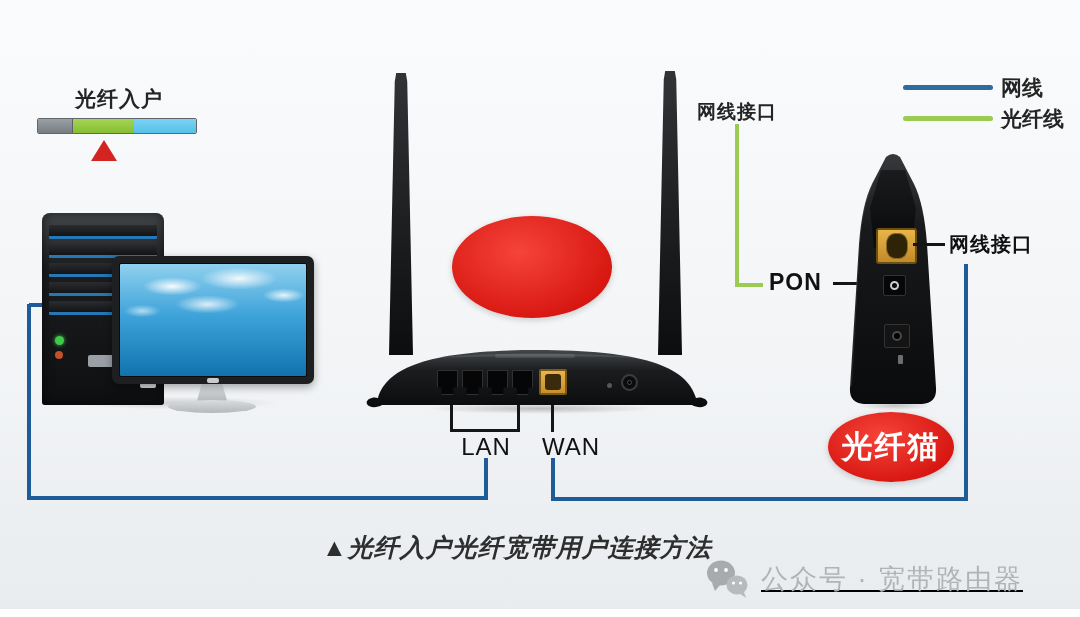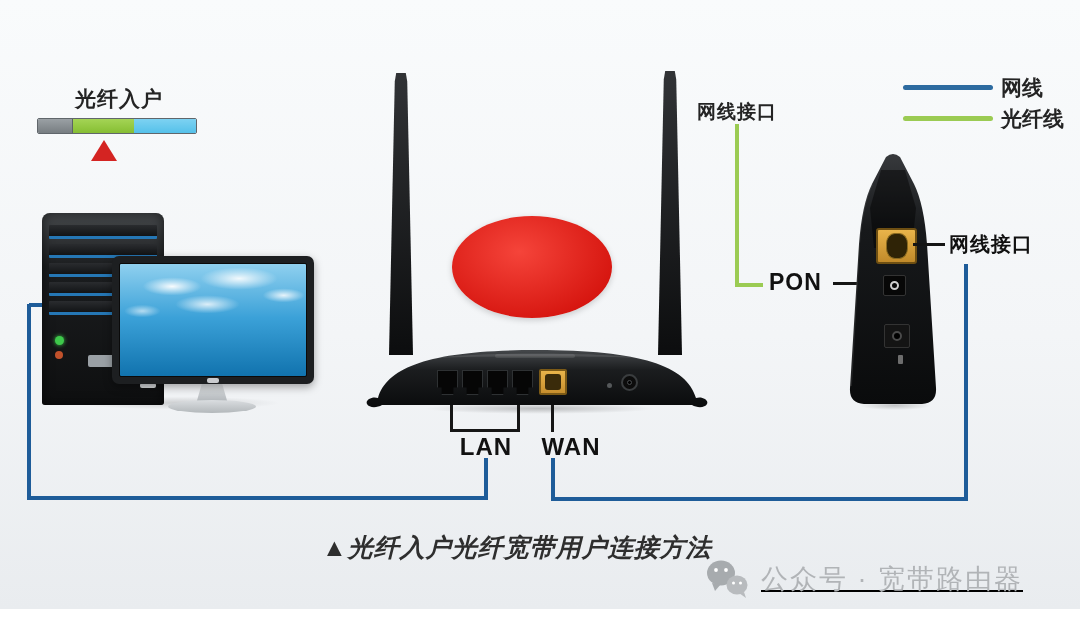--- a/index.html
+++ b/index.html
@@ -83,21 +83,21 @@
 
   .badge-red{border-radius:50%;display:flex;flex-direction:column;align-items:center;justify-content:center;
     background:radial-gradient(ellipse at 42% 35%,#f5443a,#d5140e 78%);
     box-shadow:0 2px 6px rgba(0,0,0,.18);color:#fff;font-weight:bold;text-align:center;}
   .badge-router{left:452px;top:216px;width:160px;height:102px;font-size:34px;line-height:1.12;letter-spacing:2px;}
   .badge-modem{left:828px;top:412px;width:126px;height:70px;font-size:31px;letter-spacing:2px;}
 
   .bracket-lan{left:450px;top:405px;width:70px;height:27px;
     border-left:3px solid #161616;border-right:3px solid #161616;border-bottom:3px solid #161616;}
   .tick-wan{left:551px;top:405px;width:3px;height:27px;background:#161616;}
-  .port-text{font-size:24px;font-weight:bold;color:#111;text-align:center;letter-spacing:1px;}
+  .port-text{font-size:24px;font-weight:normal;color:#111;text-align:center;letter-spacing:1px;}
   .txt-lan{left:450px;top:433px;width:72px;}
   .txt-wan{left:538px;top:433px;width:66px;}
 
   
   .if-label{left:697px;top:99px;font-size:19px;font-weight:bold;color:#242424;letter-spacing:1px;}
   .pon-label{left:769px;top:269px;font-size:23px;font-weight:bold;color:#111;letter-spacing:1px;}
 
   
   .modem-shadow{left:846px;top:399px;width:98px;height:13px;
     background:radial-gradient(ellipse closest-side,rgba(0,0,0,.2),rgba(0,0,0,0) 72%);}
@@ -223,20 +223,21 @@
   </div>
   <div class="abs m-port-mid">
     <div class="m-port-mid-ring"></div>
   </div>
   <div class="abs m-port-low">
     <div class="m-port-low-ring"></div>
   </div>
   <div class="abs m-mark"></div>
   <div class="abs dash-black" style="left:913px;top:243px;width:32px;height:3px;"></div>
   <div class="abs mp-label">网线接口</div>
+  <div class="abs badge-red badge-modem">光纤猫</div>
 
   <div class="abs caption">▲光纤入户光纤宽带用户连接方法</div>
 
   <div class="abs watermark">
     <svg width="46" height="42" viewBox="0 0 46 42">
       <ellipse cx="16" cy="15" rx="14" ry="12.5" fill="#a7abae"></ellipse>
       <polygon points="7,25 10,33 16,26" fill="#a7abae"></polygon>
       <circle cx="11" cy="12" r="1.9" fill="#ffffff"></circle>
       <circle cx="21" cy="12" r="1.9" fill="#ffffff"></circle>
       <ellipse cx="32" cy="27" rx="10.5" ry="9.5" fill="#b8bbbe"></ellipse>

